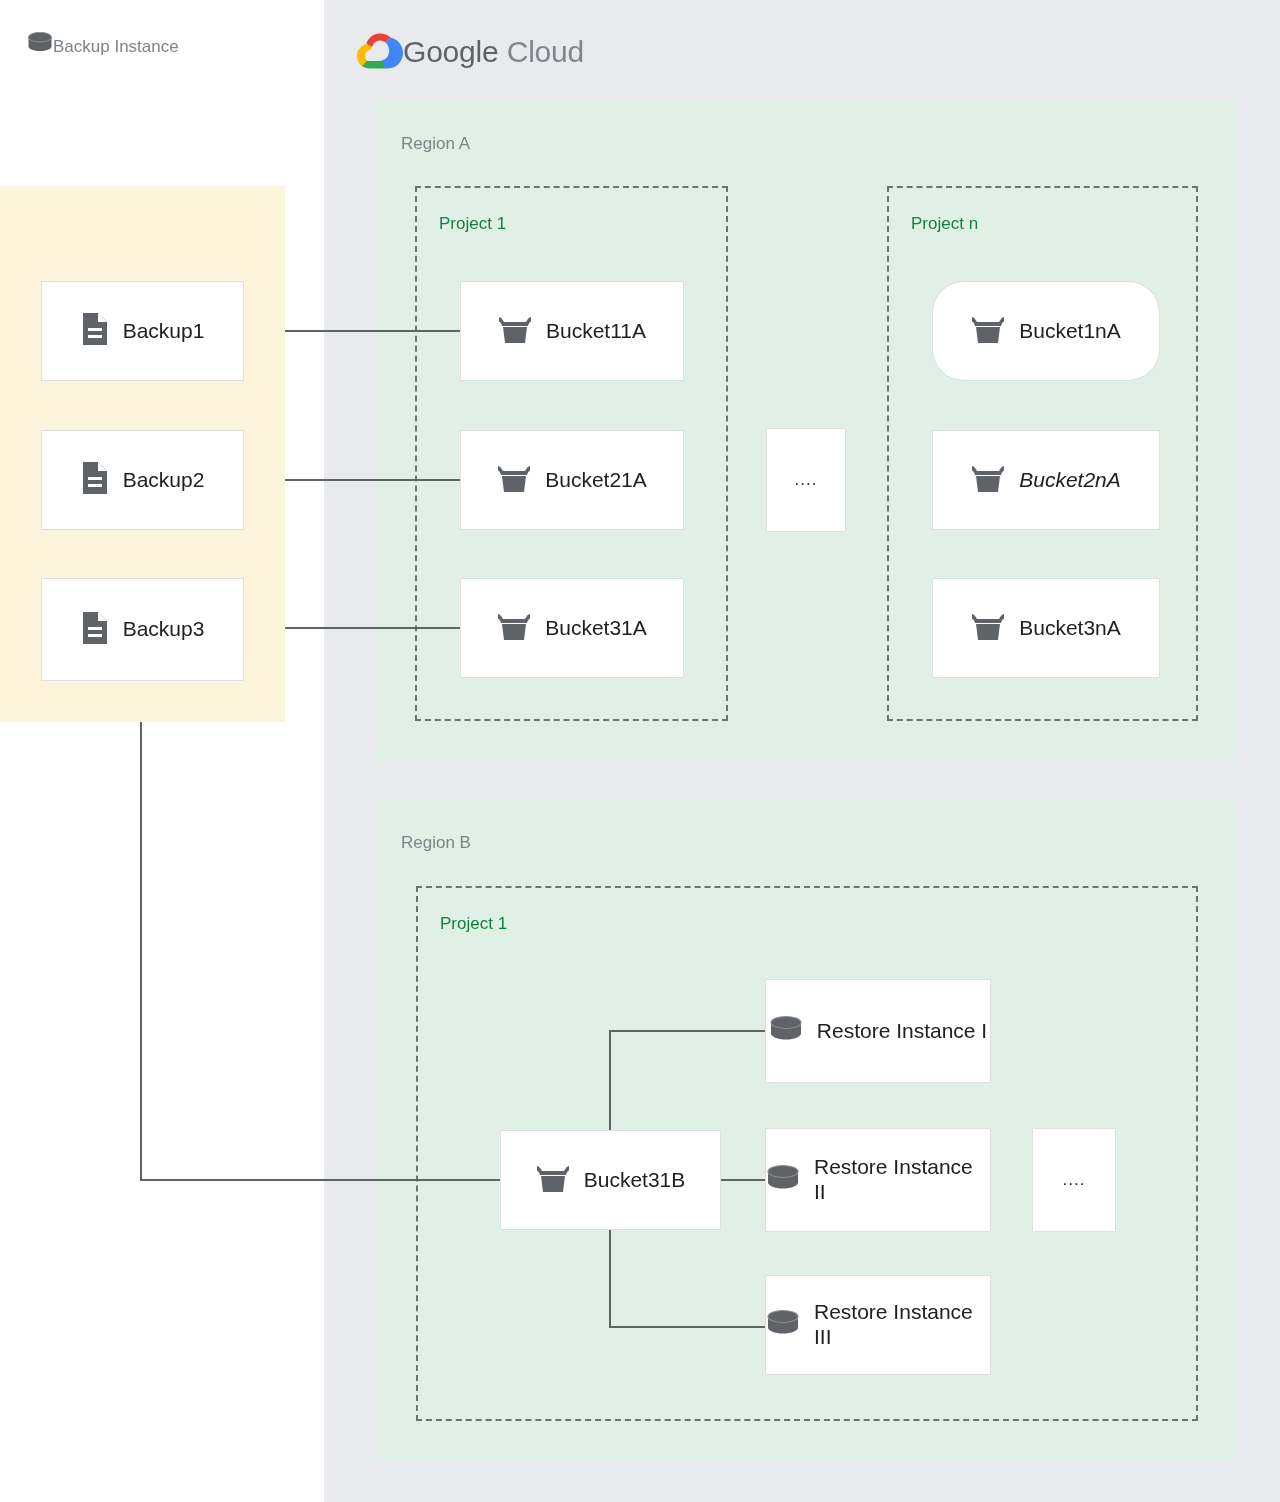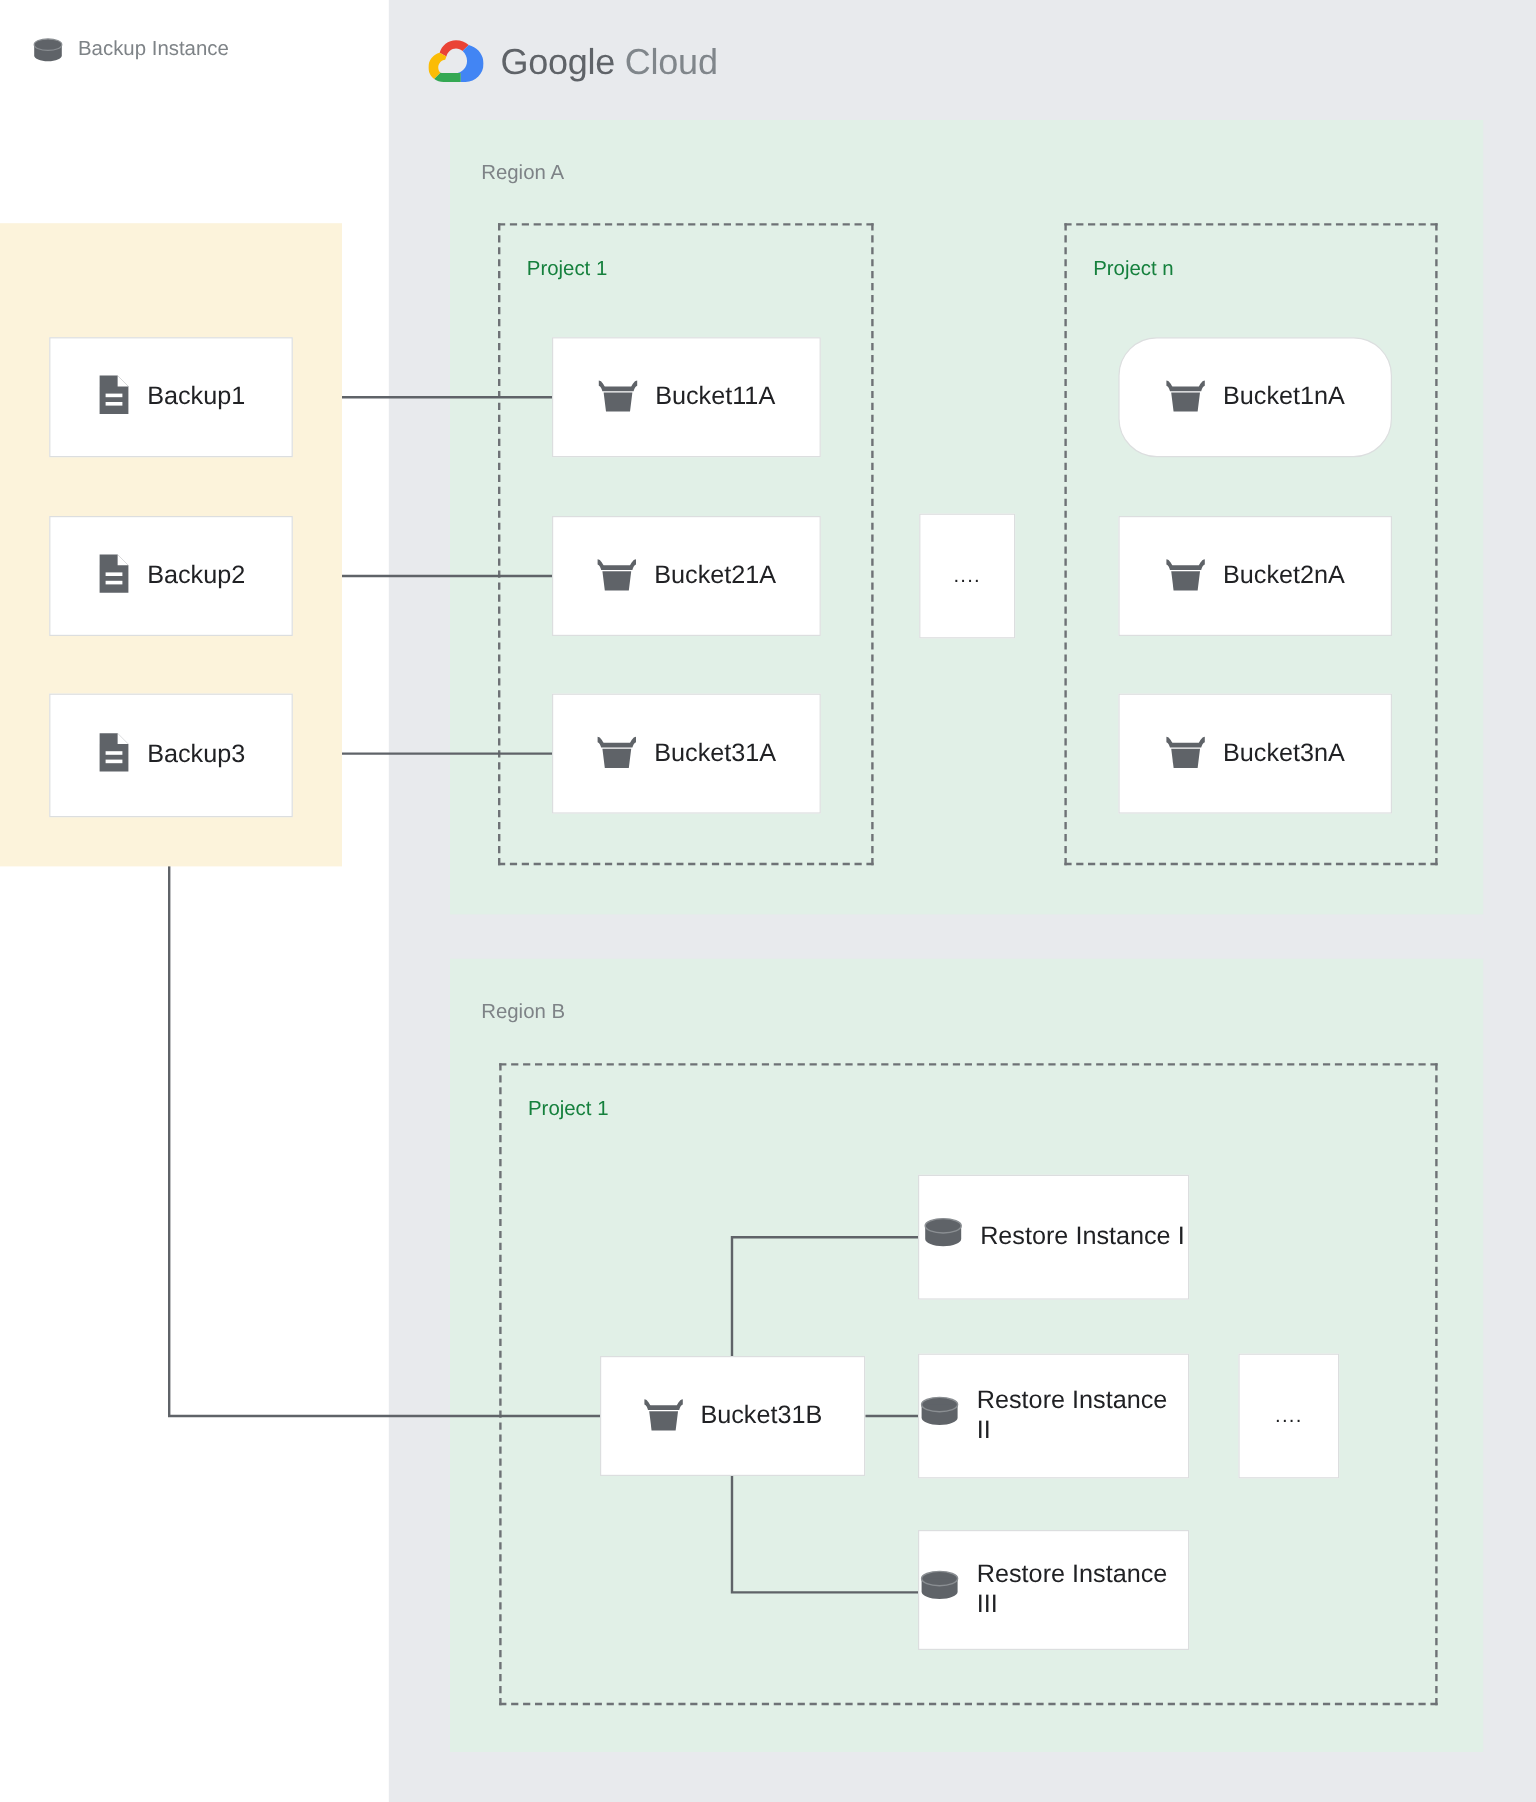--- a/index.html
+++ b/index.html
@@ -24,21 +24,20 @@
     width: 956px;
     height: 1502px;
     background: #E8EAED;
   }
   .gcp-logo-row {
     position: absolute;
     left: 357px;
     top: 30px;
     display: flex;
     align-items: center;
-    gap: 14px;
   }
   .gcp-wordmark {
     font-size: 30px;
     color: #5F6368;
     letter-spacing: -0.2px;
     white-space: nowrap;
   }
   .gcp-wordmark .g-bold { font-weight: 400; color: #5F6368; }
   .gcp-wordmark .g-light { font-weight: 300; color: #80868B; }
 
@@ -76,22 +75,21 @@
     top: 186px;
     width: 285px;
     height: 536px;
     background: #FCF3DB;
   }
   .backup-header {
     position: absolute;
     left: 27px;
     top: 31px;
     display: flex;
-    align-items: flex-start;
-    gap: 12px;
+    align-items: flex-end;
   }
   .backup-header-text {
     font-size: 17px;
     color: #7E8387;
     white-space: nowrap;
   }
 
   
   .node {
     position: absolute;
@@ -283,21 +281,21 @@
   <div class="node" style="left:932px; top:281px; width:228px; height:100px;border-radius:32px;">
     <span class="icon">
       <svg width="34" height="30" viewBox="0 0 34 30">
         <path d="M1,3 C3,3 4.5,5.5 6,8 L28,8 C29.5,5.5 31,3 33,3 L33,7.5 C31.5,8.2 30.5,10 30,12 L4,12 C3.5,10 2.5,8.2 1,7.5 Z" fill="#5F6368"></path>
         <path d="M5,13 L29,13 L27,29 L7,29 Z" fill="#5F6368"></path>
       </svg>
     </span>
     <span class="node-label">Bucket1nA</span>
   </div>
 
-  <div class="node" style="left:932px; top:430px; width:228px; height:100px;">
+  <div class="node" style="left:932px; top:430px; width:228px; height:100px;font-style:italic;">
     <span class="icon">
       <svg width="34" height="30" viewBox="0 0 34 30">
         <path d="M1,3 C3,3 4.5,5.5 6,8 L28,8 C29.5,5.5 31,3 33,3 L33,7.5 C31.5,8.2 30.5,10 30,12 L4,12 C3.5,10 2.5,8.2 1,7.5 Z" fill="#5F6368"></path>
         <path d="M5,13 L29,13 L27,29 L7,29 Z" fill="#5F6368"></path>
       </svg>
     </span>
     <span class="node-label">Bucket2nA</span>
   </div>
 
   <div class="node" style="left:932px; top:578px; width:228px; height:100px;">

